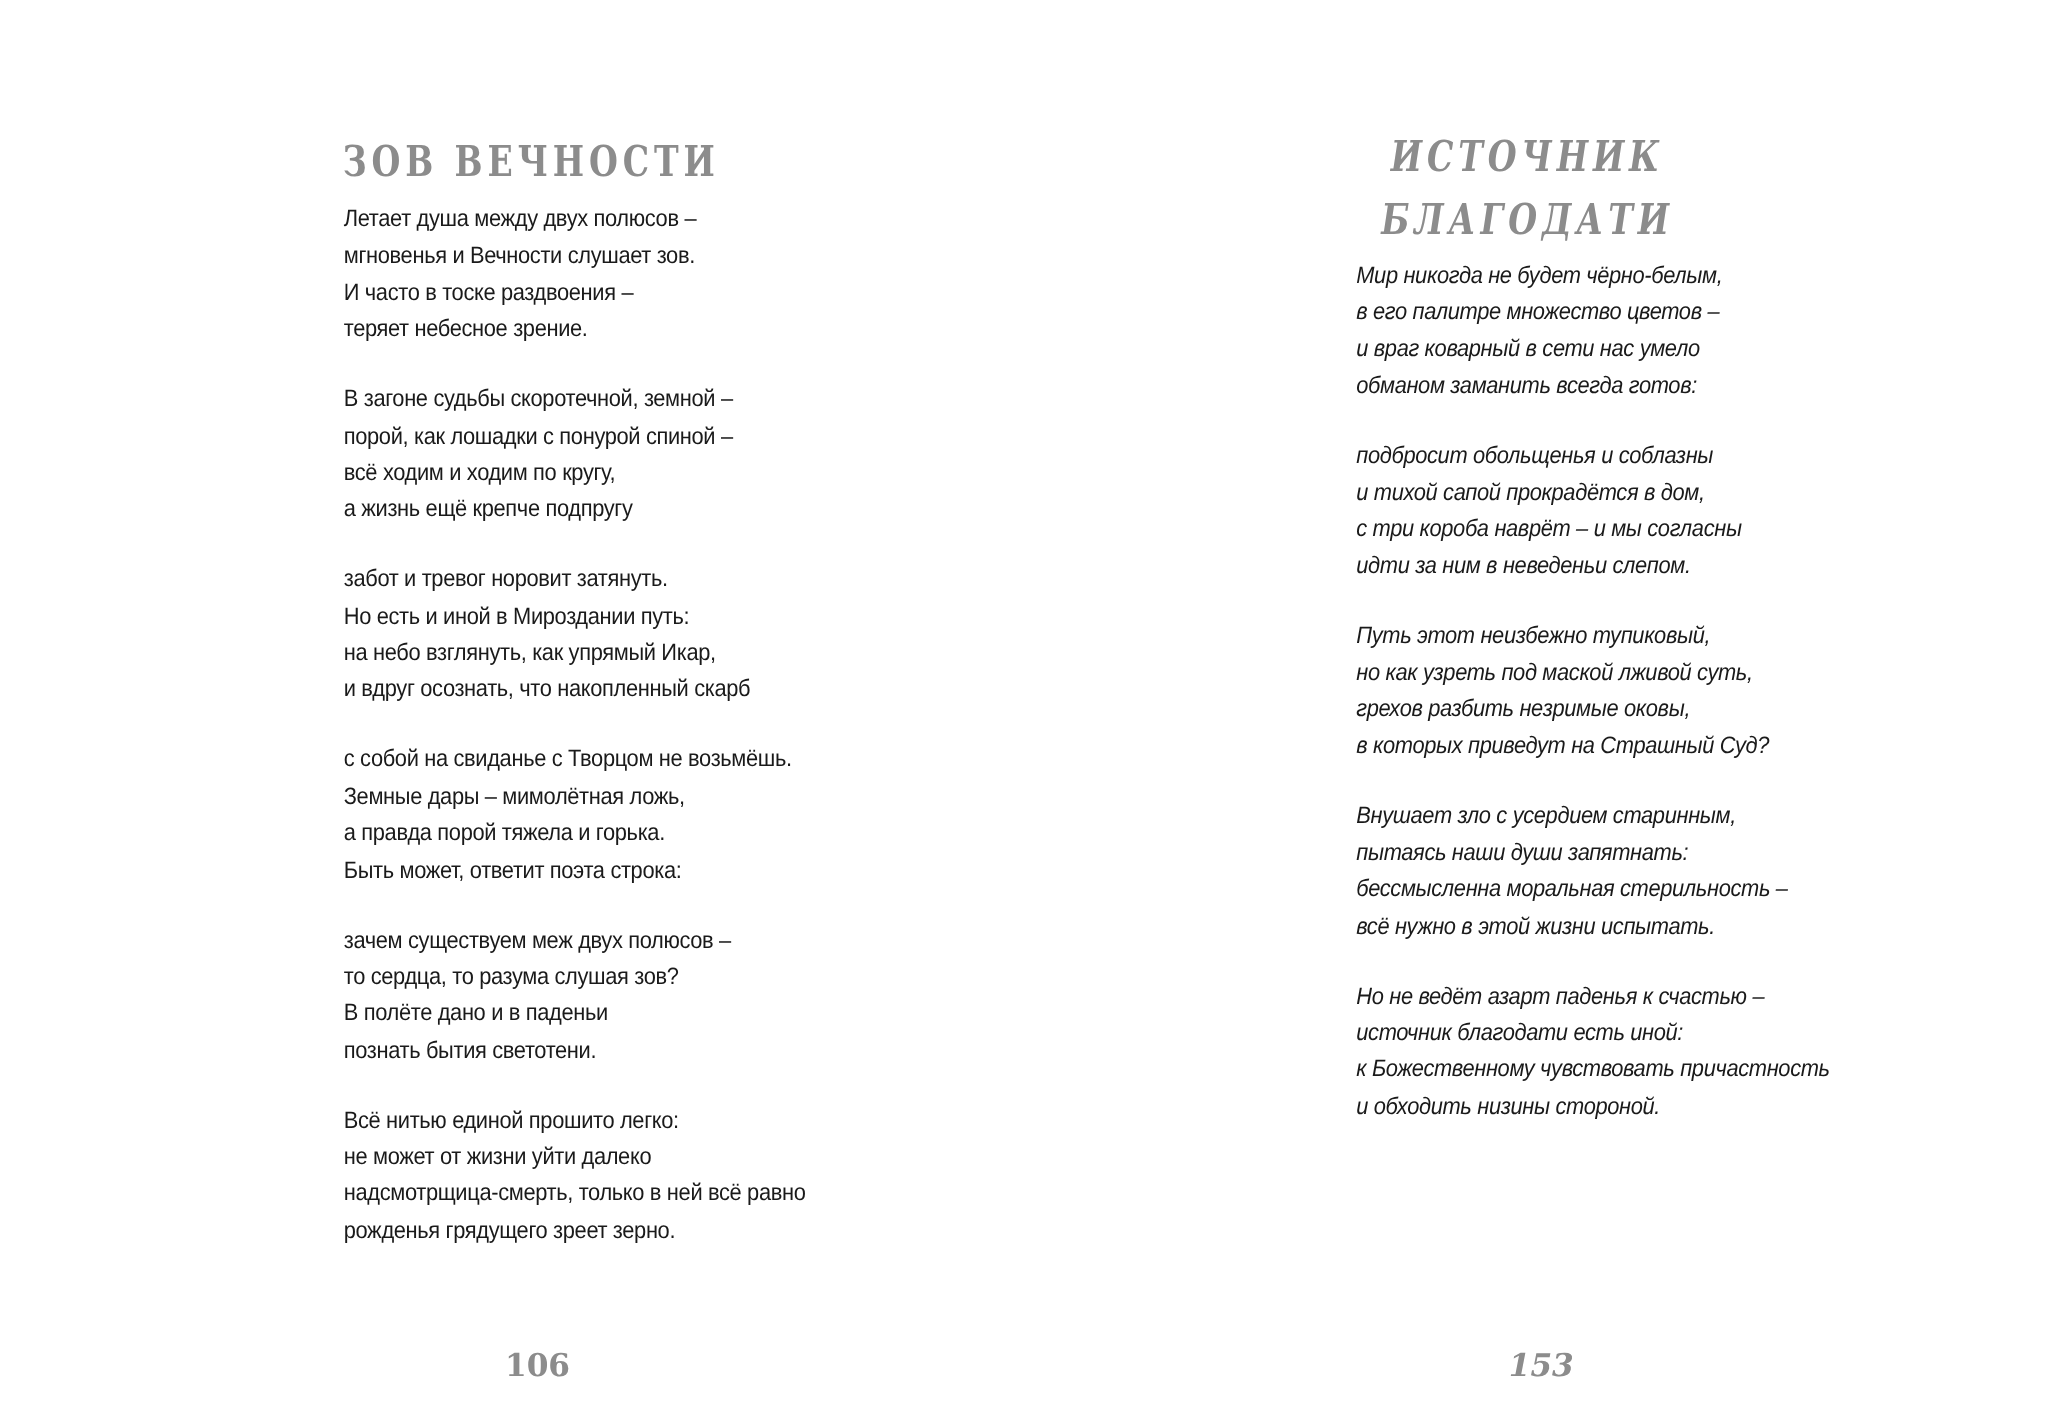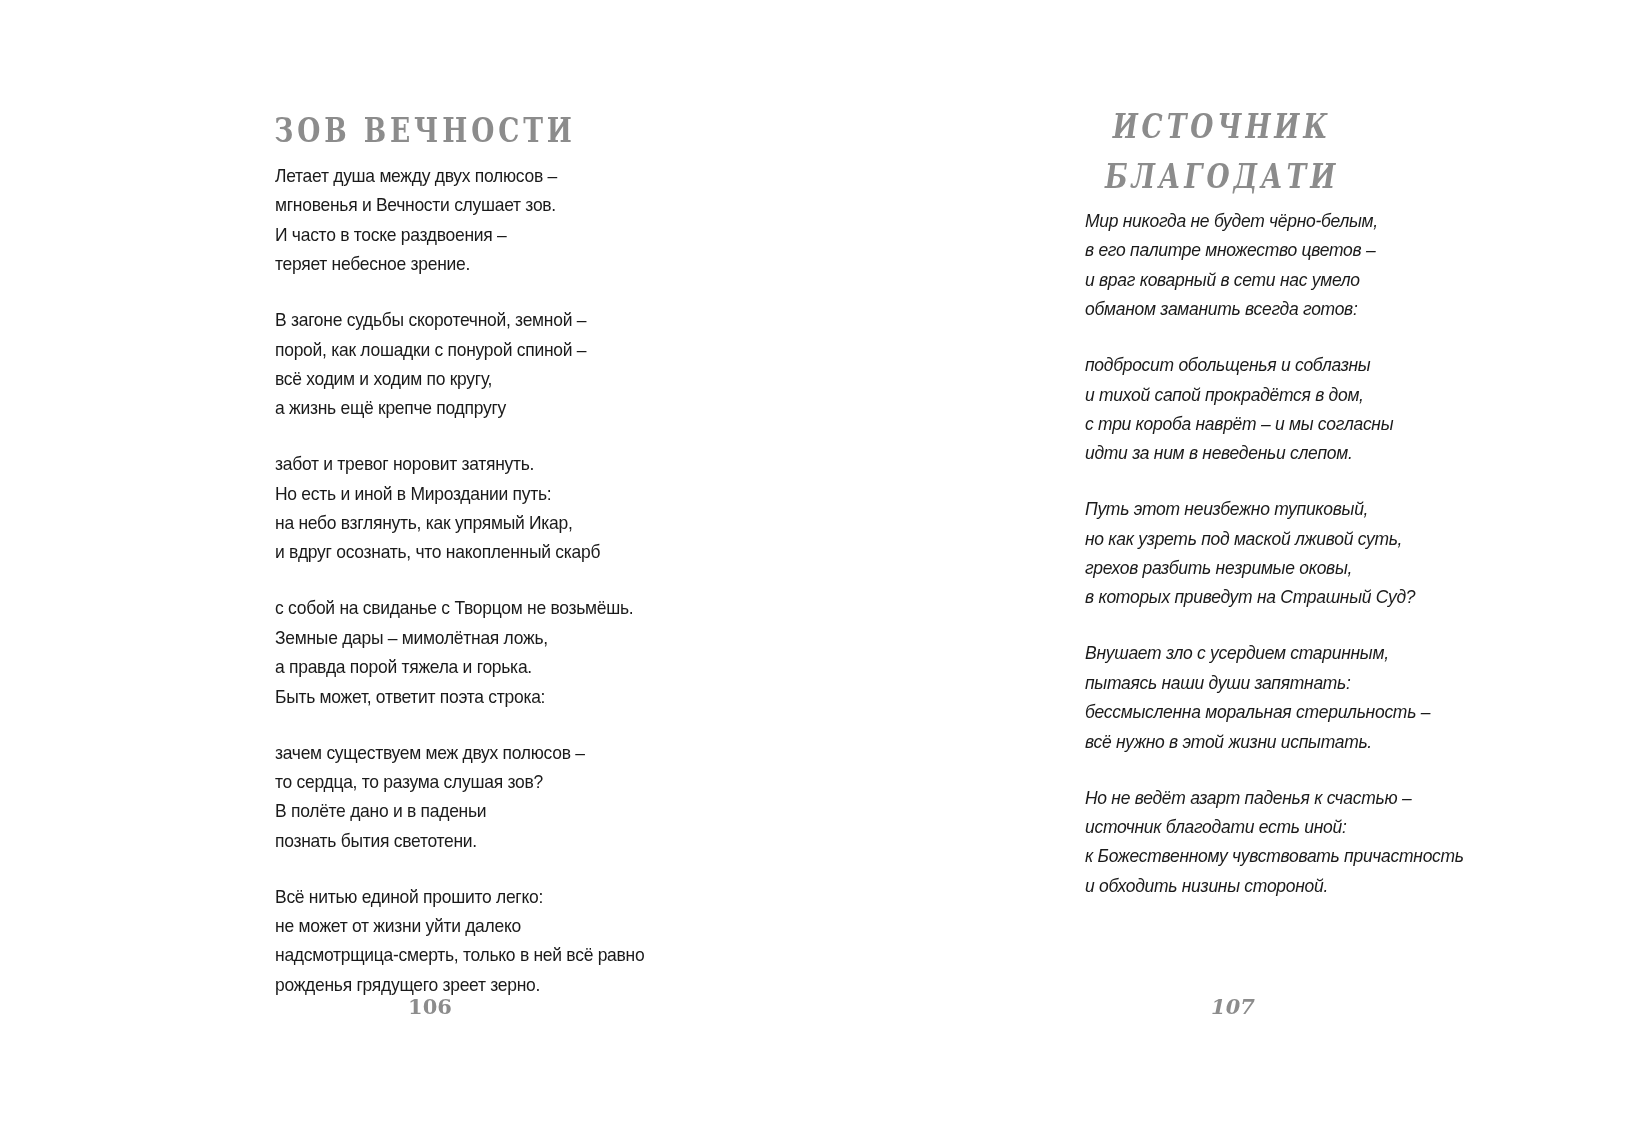--- a/index.html
+++ b/index.html
@@ -61,23 +61,23 @@
     .poem-right { left: 263px; top: 206px; }
 
     .stanza { margin: 0 0 26.5px 0; }
     .stanza:last-child { margin-bottom: 0; }
     .verse-line { display: block; }
 
     .page-number {
       position: absolute;
       font-family: "DejaVu Serif", serif;
       font-weight: bold;
-      font-size: 21px;
+      font-size: 25px;
       color: #8c8c8c;
-      top: 994px;
+      top: 1078px;
       width: 80px;
       text-align: center;
     }
     .pn-left { left: 390px; }
     .pn-right { left: 371px; }
   </style>
 </head>
 <body>
 
 <div class="page page-left">
@@ -159,14 +159,14 @@
       <span class="verse-line">всё нужно в этой жизни испытать.</span>
     </div>
     <div class="stanza">
       <span class="verse-line">Но не ведёт азарт паденья к счастью –</span>
       <span class="verse-line">источник благодати есть иной:</span>
       <span class="verse-line">к Божественному чувствовать причастность</span>
       <span class="verse-line">и обходить низины стороной.</span>
     </div>
   </div>
 
-  <div class="page-number pn-right">107</div>
+  <div class="page-number pn-right">153</div>
 </div>
 
 </body></html>

